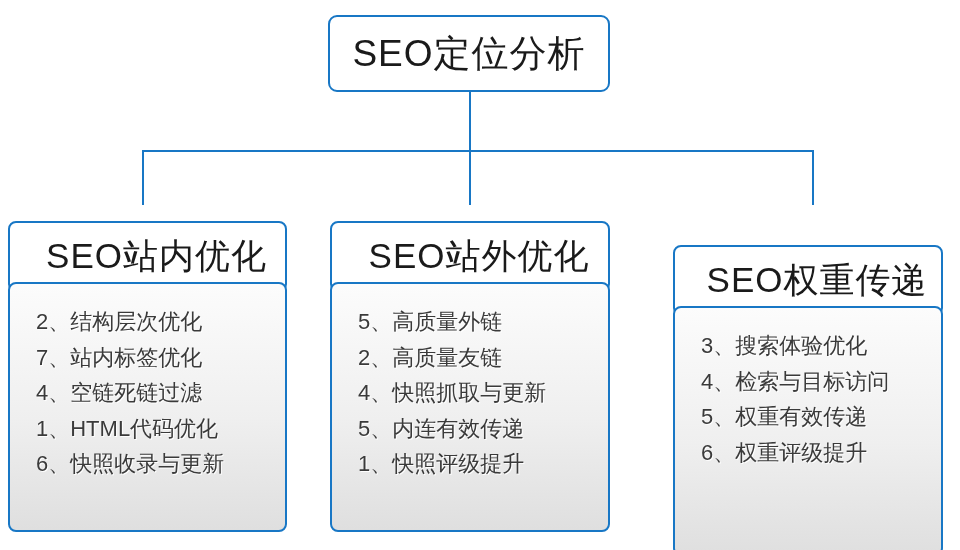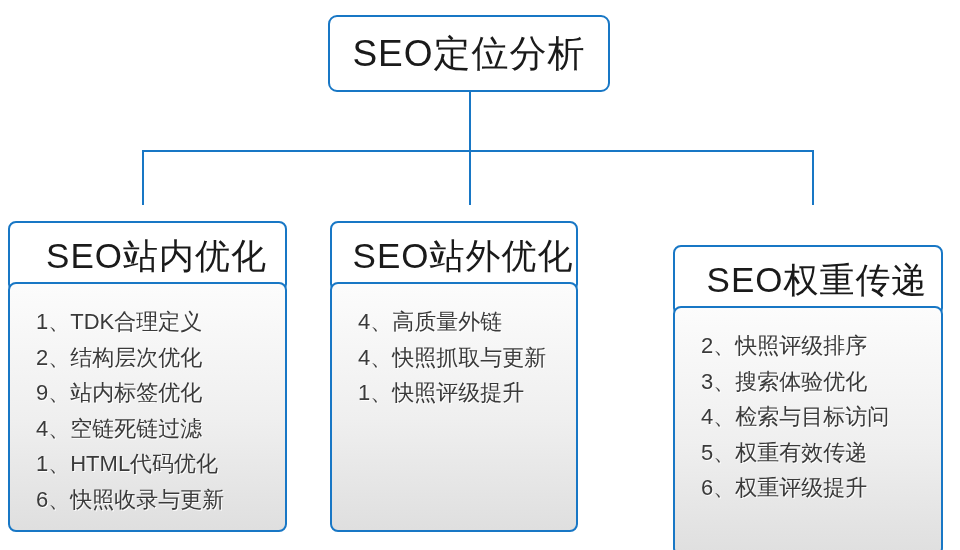--- a/index.html
+++ b/index.html
@@ -72,21 +72,21 @@
   }
   .list-item {
     font-size: 22px;
     line-height: 35.5px;
     color: #3a3a3a;
     text-shadow: 1px 1px 0 rgba(255,255,255,0.95);
     white-space: nowrap;
   }
   
   .c1 { left: 8px;   width: 279px; }
-  .c2 { left: 330px; width: 248px; }
+  .c2 { left: 330px; width: 280px; }
   .c3 { left: 673px; width: 270px; margin-top: 24px; }
 
   
   .v-root   { left: 469px; top: 92px;  width: 2px;   height: 58px; }
   .h-main   { left: 142px; top: 150px; width: 672px; height: 2px;  }
   .v-drop-1 { left: 142px; top: 150px; width: 2px;   height: 55px; }
   .v-drop-2 { left: 469px; top: 150px; width: 2px;   height: 55px; }
   .v-drop-3 { left: 812px; top: 150px; width: 2px;   height: 55px; }
 </style>
 </head>
@@ -101,41 +101,41 @@
   <div class="connector v-drop-3"></div>
 
   <div class="node-box root-box">
     <span class="root-title">SEO定位分析</span>
   </div>
 
   <div class="col-header c1">
     <span class="col-title">SEO站内优化</span>
   </div>
   <div class="col-body c1">
-    <div class="list-item">1、TDK合理定义</div>
     <div class="list-item">2、结构层次优化</div>
-    <div class="list-item">9、站内标签优化</div>
+    <div class="list-item">7、站内标签优化</div>
     <div class="list-item">4、空链死链过滤</div>
     <div class="list-item">1、HTML代码优化</div>
     <div class="list-item">6、快照收录与更新</div>
   </div>
 
   <div class="col-header c2">
     <span class="col-title">SEO站外优化</span>
   </div>
   <div class="col-body c2">
-    <div class="list-item">4、高质量外链</div>
+    <div class="list-item">5、高质量外链</div>
+    <div class="list-item">2、高质量友链</div>
     <div class="list-item">4、快照抓取与更新</div>
+    <div class="list-item">5、内连有效传递</div>
     <div class="list-item">1、快照评级提升</div>
   </div>
 
   <div class="col-header c3">
     <span class="col-title">SEO权重传递</span>
   </div>
   <div class="col-body c3">
-    <div class="list-item">2、快照评级排序</div>
     <div class="list-item">3、搜索体验优化</div>
     <div class="list-item">4、检索与目标访问</div>
     <div class="list-item">5、权重有效传递</div>
     <div class="list-item">6、权重评级提升</div>
   </div>
 
 </div>
 
 </body></html>

